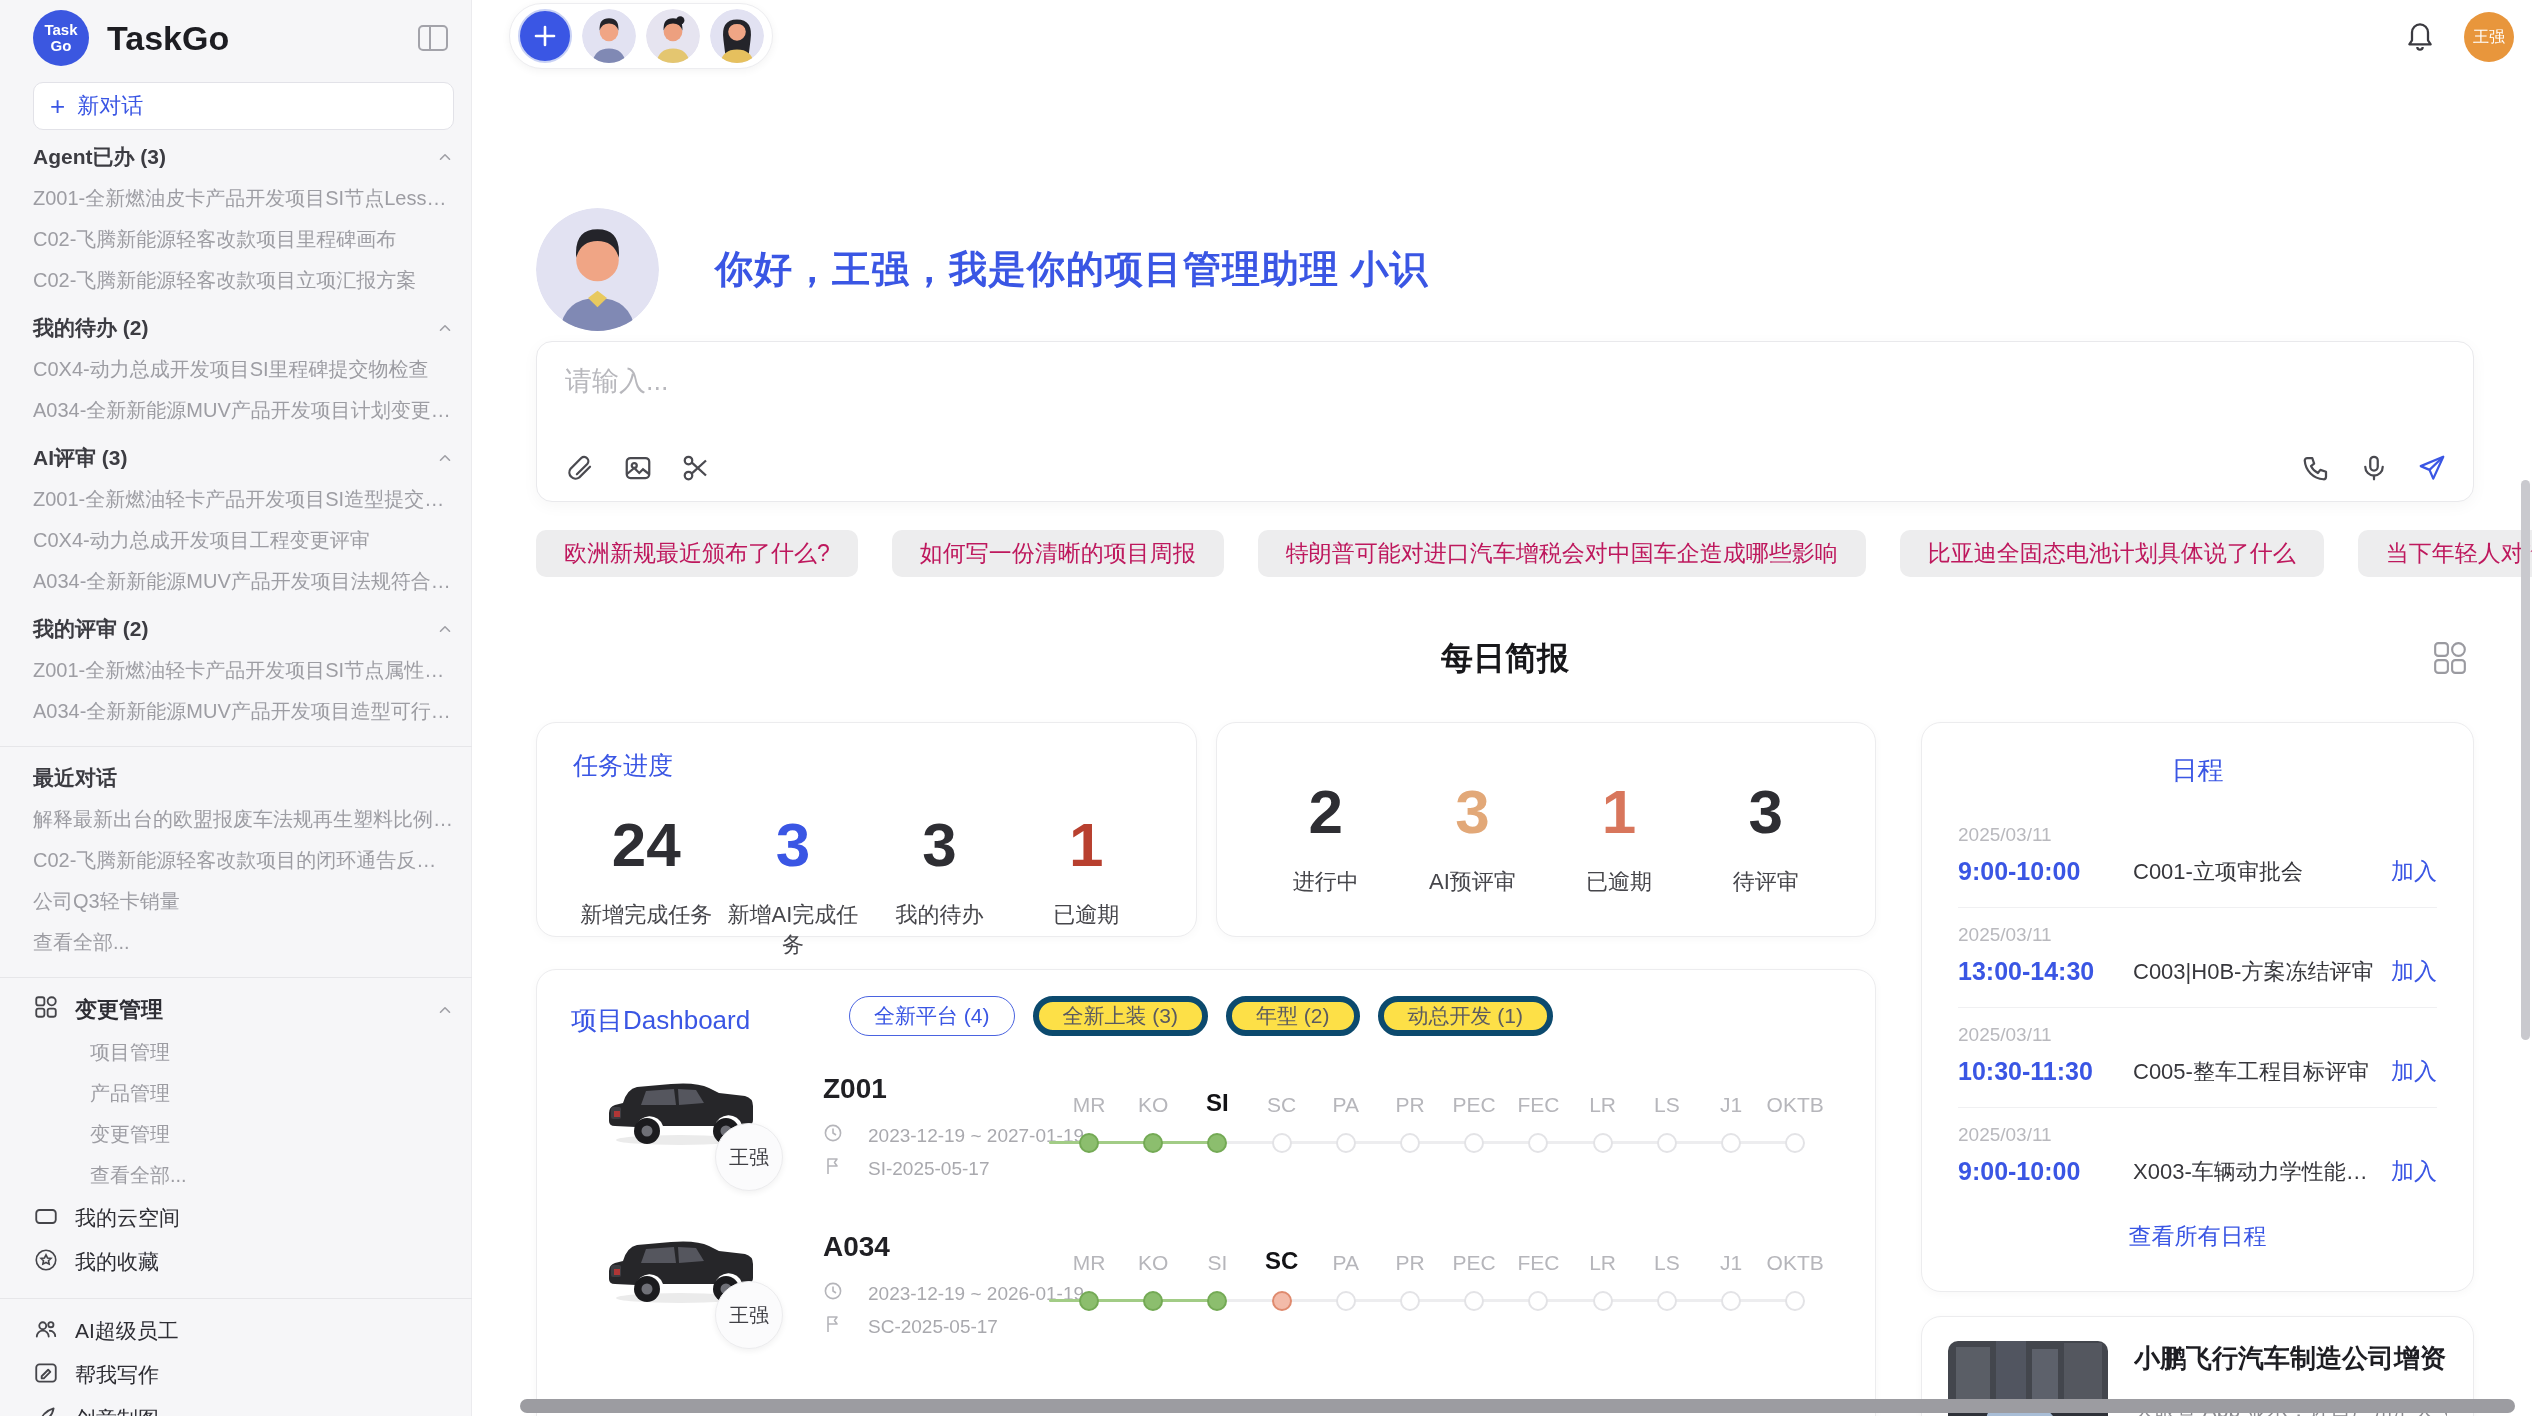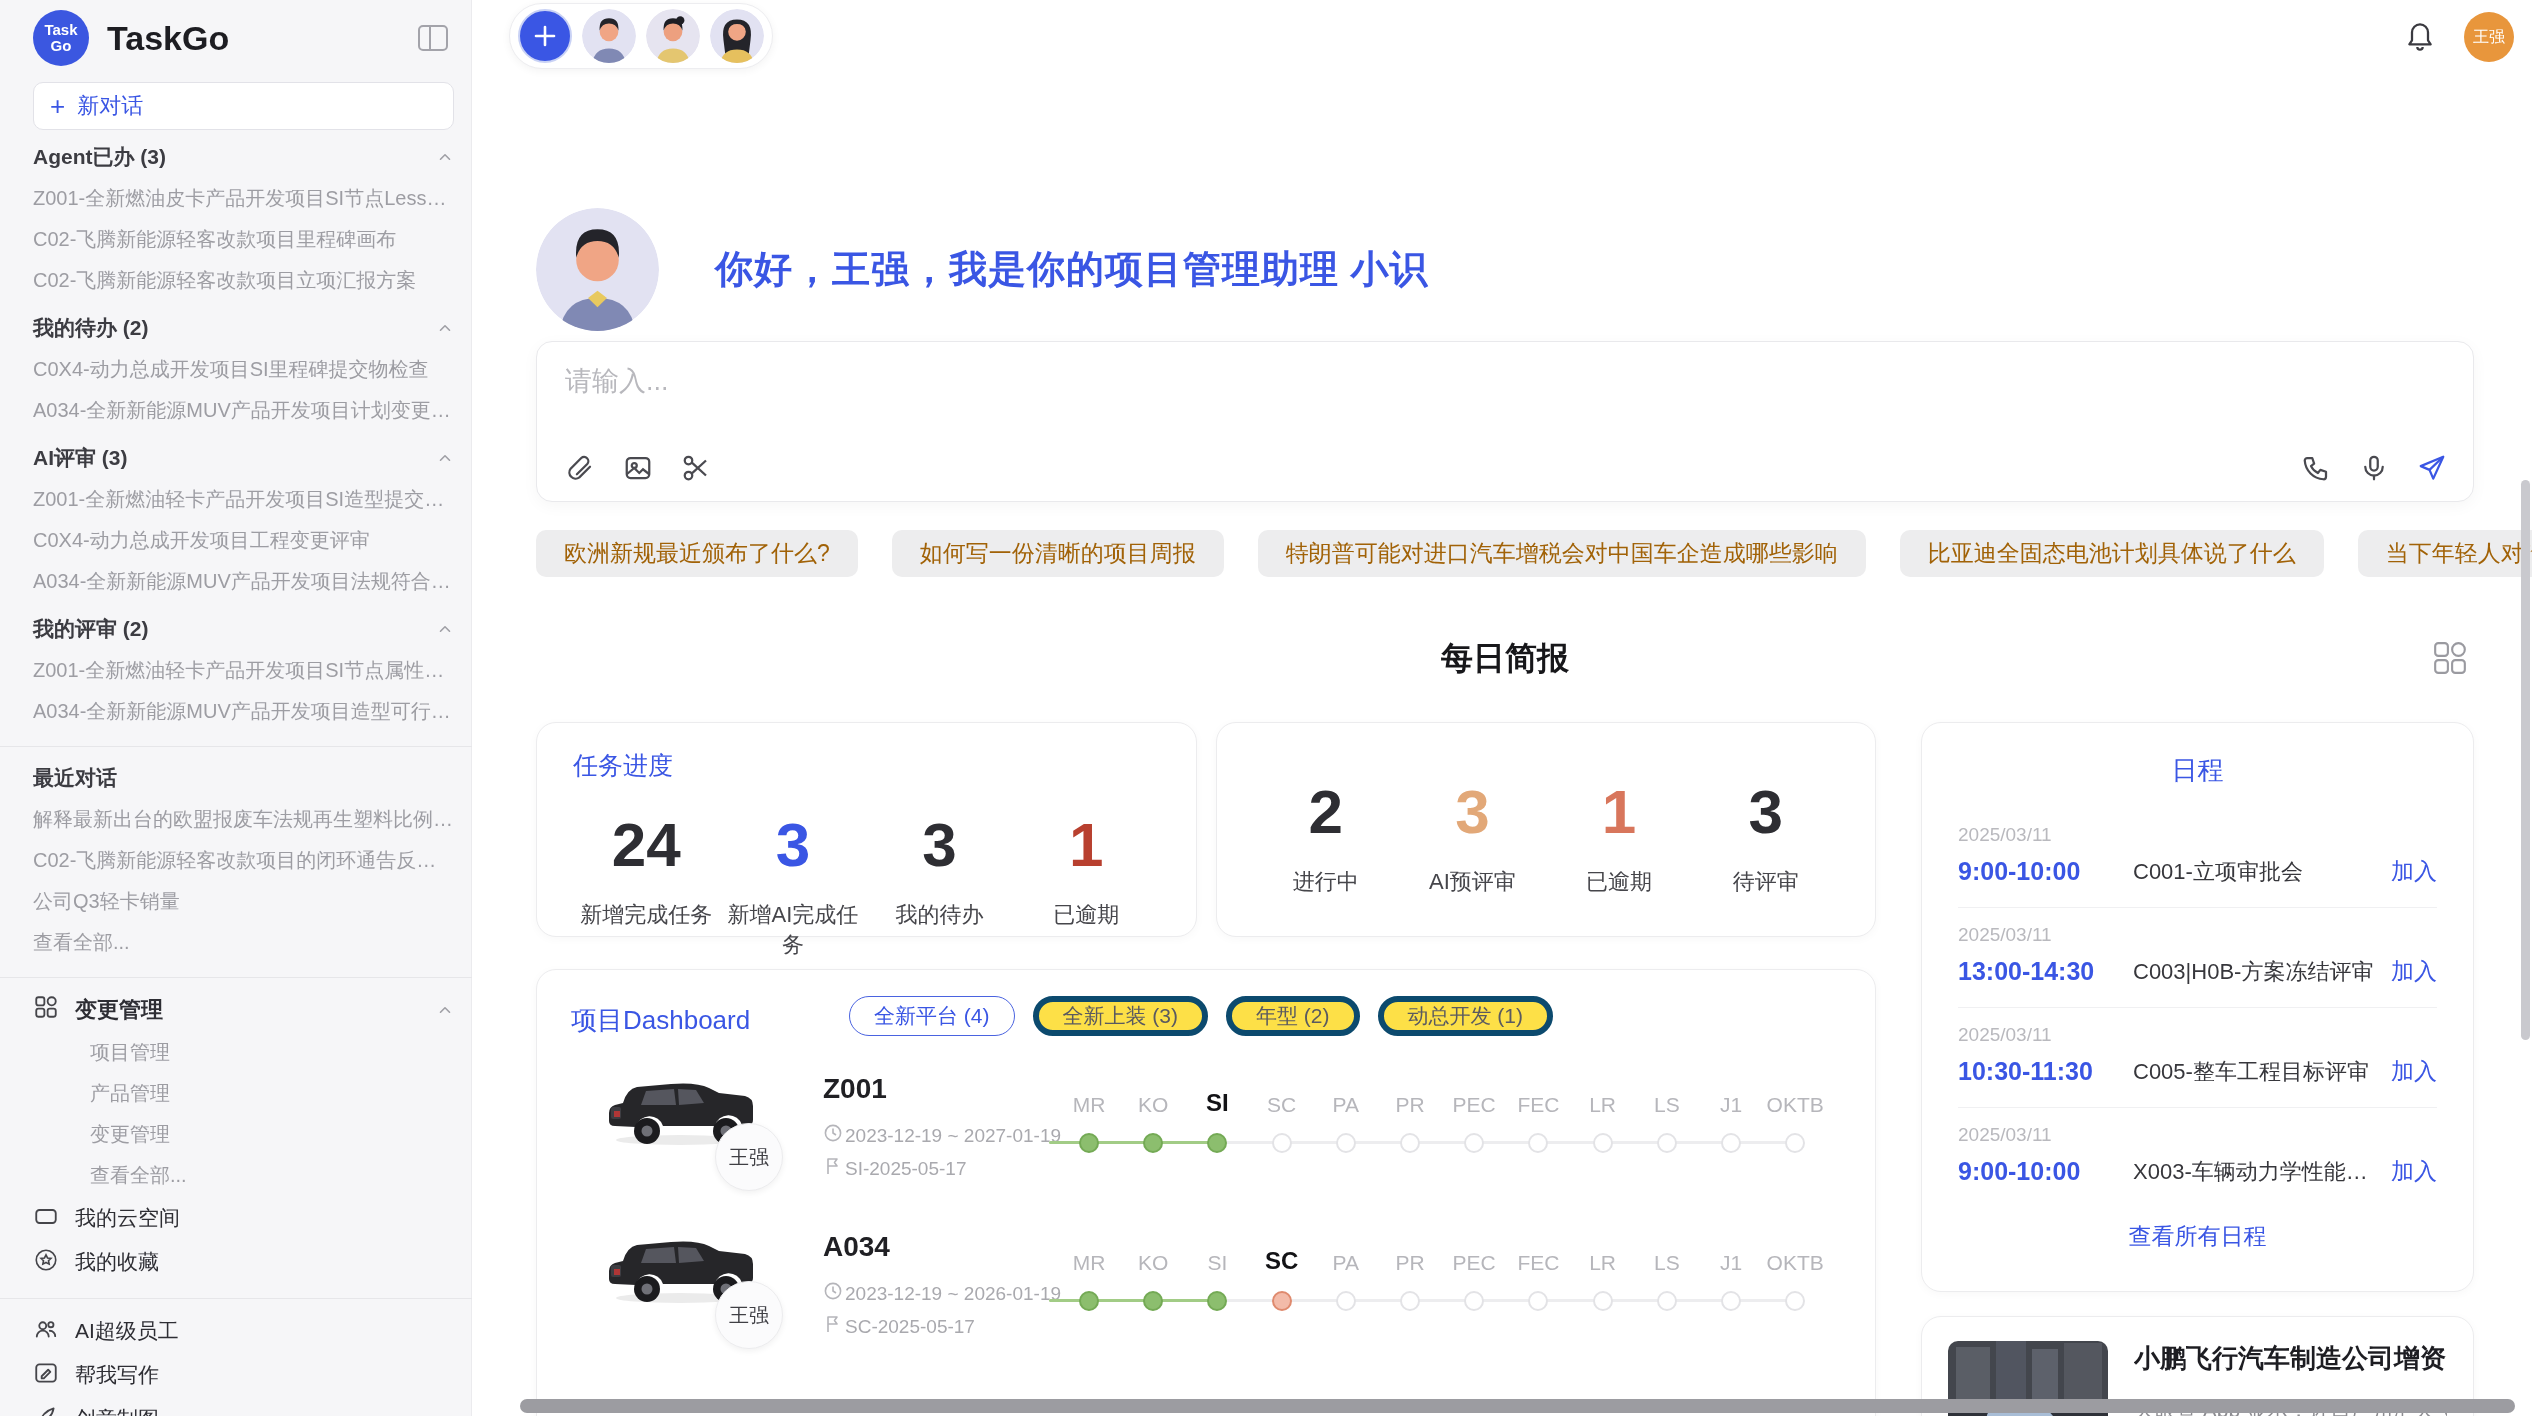--- a/index.html
+++ b/index.html
@@ -52,21 +52,21 @@
     display:flex; flex-direction:column; }
   .chat-input { border:none; outline:none; font-size:27px; color:#333; width:100%;
     font-family:inherit; background:transparent; }
   .chat-input::placeholder { color:#b8b8bd; }
   .input-actions { margin-top:auto; display:flex; align-items:center; }
   .ia-left { display:flex; gap:28px; }
   .ia-right { margin-left:auto; display:flex; gap:28px; }
   .icon-btn { width:30px; height:30px; cursor:pointer; }
   .chips { position:absolute; left:64px; top:530px; width:1938px; display:flex; gap:34px; }
   .chip { height:47px; padding:16px 28px; background:#ededee; border-radius:10px; font-size:23px;
-    color:#a16207; display:flex; align-items:center; white-space:nowrap; cursor:pointer; flex:none;}
+    color:#be185d; display:flex; align-items:center; white-space:nowrap; cursor:pointer; flex:none;}
   .briefing-head { position:absolute; left:64px; top:636px; width:1938px; height:44px; }
   .briefing-title { text-align:center; font-size:32px; font-weight:700; color:#17171a; line-height:44px;}
   .briefing-grid { position:absolute; right:6px; top:4px; cursor:pointer; }
   
   .left-col { position:absolute; left:64px; top:722px; width:1340px; }
   .stats-row { display:flex; gap:19px; }
   .stat-card { flex:1; height:215px; background:#fff; border:1px solid #ececee; border-radius:20px;
     padding:26px 36px; box-shadow:0 2px 10px rgba(0,0,0,0.03); }
   .stat-title { font-size:25px; color:#3a56e4; font-weight:500; }
   .stat-cols { display:flex; margin-top:30px; }
@@ -81,21 +81,21 @@
   .dash-tabs { position:absolute; left:312px; top:26px; display:flex; gap:18px; }
   .tab { height:40px; padding:0 24px; border-radius:20px; font-size:21px; display:flex;
     align-items:center; cursor:pointer; background:#fde047; border:6px solid #0c4a6e; color:#5a5a60;}
   .tab.active { background:#fff; border:1.5px solid #4a63e0; color:#3a56e4; }
   .proj-row { position:absolute; left:0; width:1340px; height:158px; }
   .truck { position:absolute; left:58px; top:0; width:165px; height:96px; }
   .owner-badge { position:absolute; left:178px; top:68px; width:68px; height:68px; border-radius:50%;
     background:#fbfbfc; border:1px solid #ececee; box-shadow:0 2px 6px rgba(0,0,0,0.06);
     display:flex; align-items:center; justify-content:center; font-size:20px; color:#3f3f44; }
   .proj-code { position:absolute; left:286px; top:18px; font-size:28px; font-weight:700; color:#202024;}
-  .proj-meta { position:absolute; left:286px; display:flex; align-items:center; gap:2px;
+  .proj-meta { position:absolute; left:286px; display:flex; align-items:center; gap:25px;
     font-size:19px; color:#a9a9ae; }
   .track-line { position:absolute; top:86px; height:3px; background:#ededef; border-radius:2px; }
   .track-line.green { background:#a2cc86; }
   .ms-label { position:absolute; top:38px; width:66px; text-align:center; font-size:21px;
     color:#b6b6bb; }
   .ms-label.active { top:34px; font-size:24px; font-weight:700; color:#131316; }
   .ms-dot { position:absolute; top:78px; width:20px; height:20px; border-radius:50%;
     background:#fff; border:2px solid #e3e3e6; }
   .ms-dot.done { background:#8cbe6e; border-color:#74aa55; }
   .ms-dot.late { background:#f3bba9; border-color:#df8a6e; }

